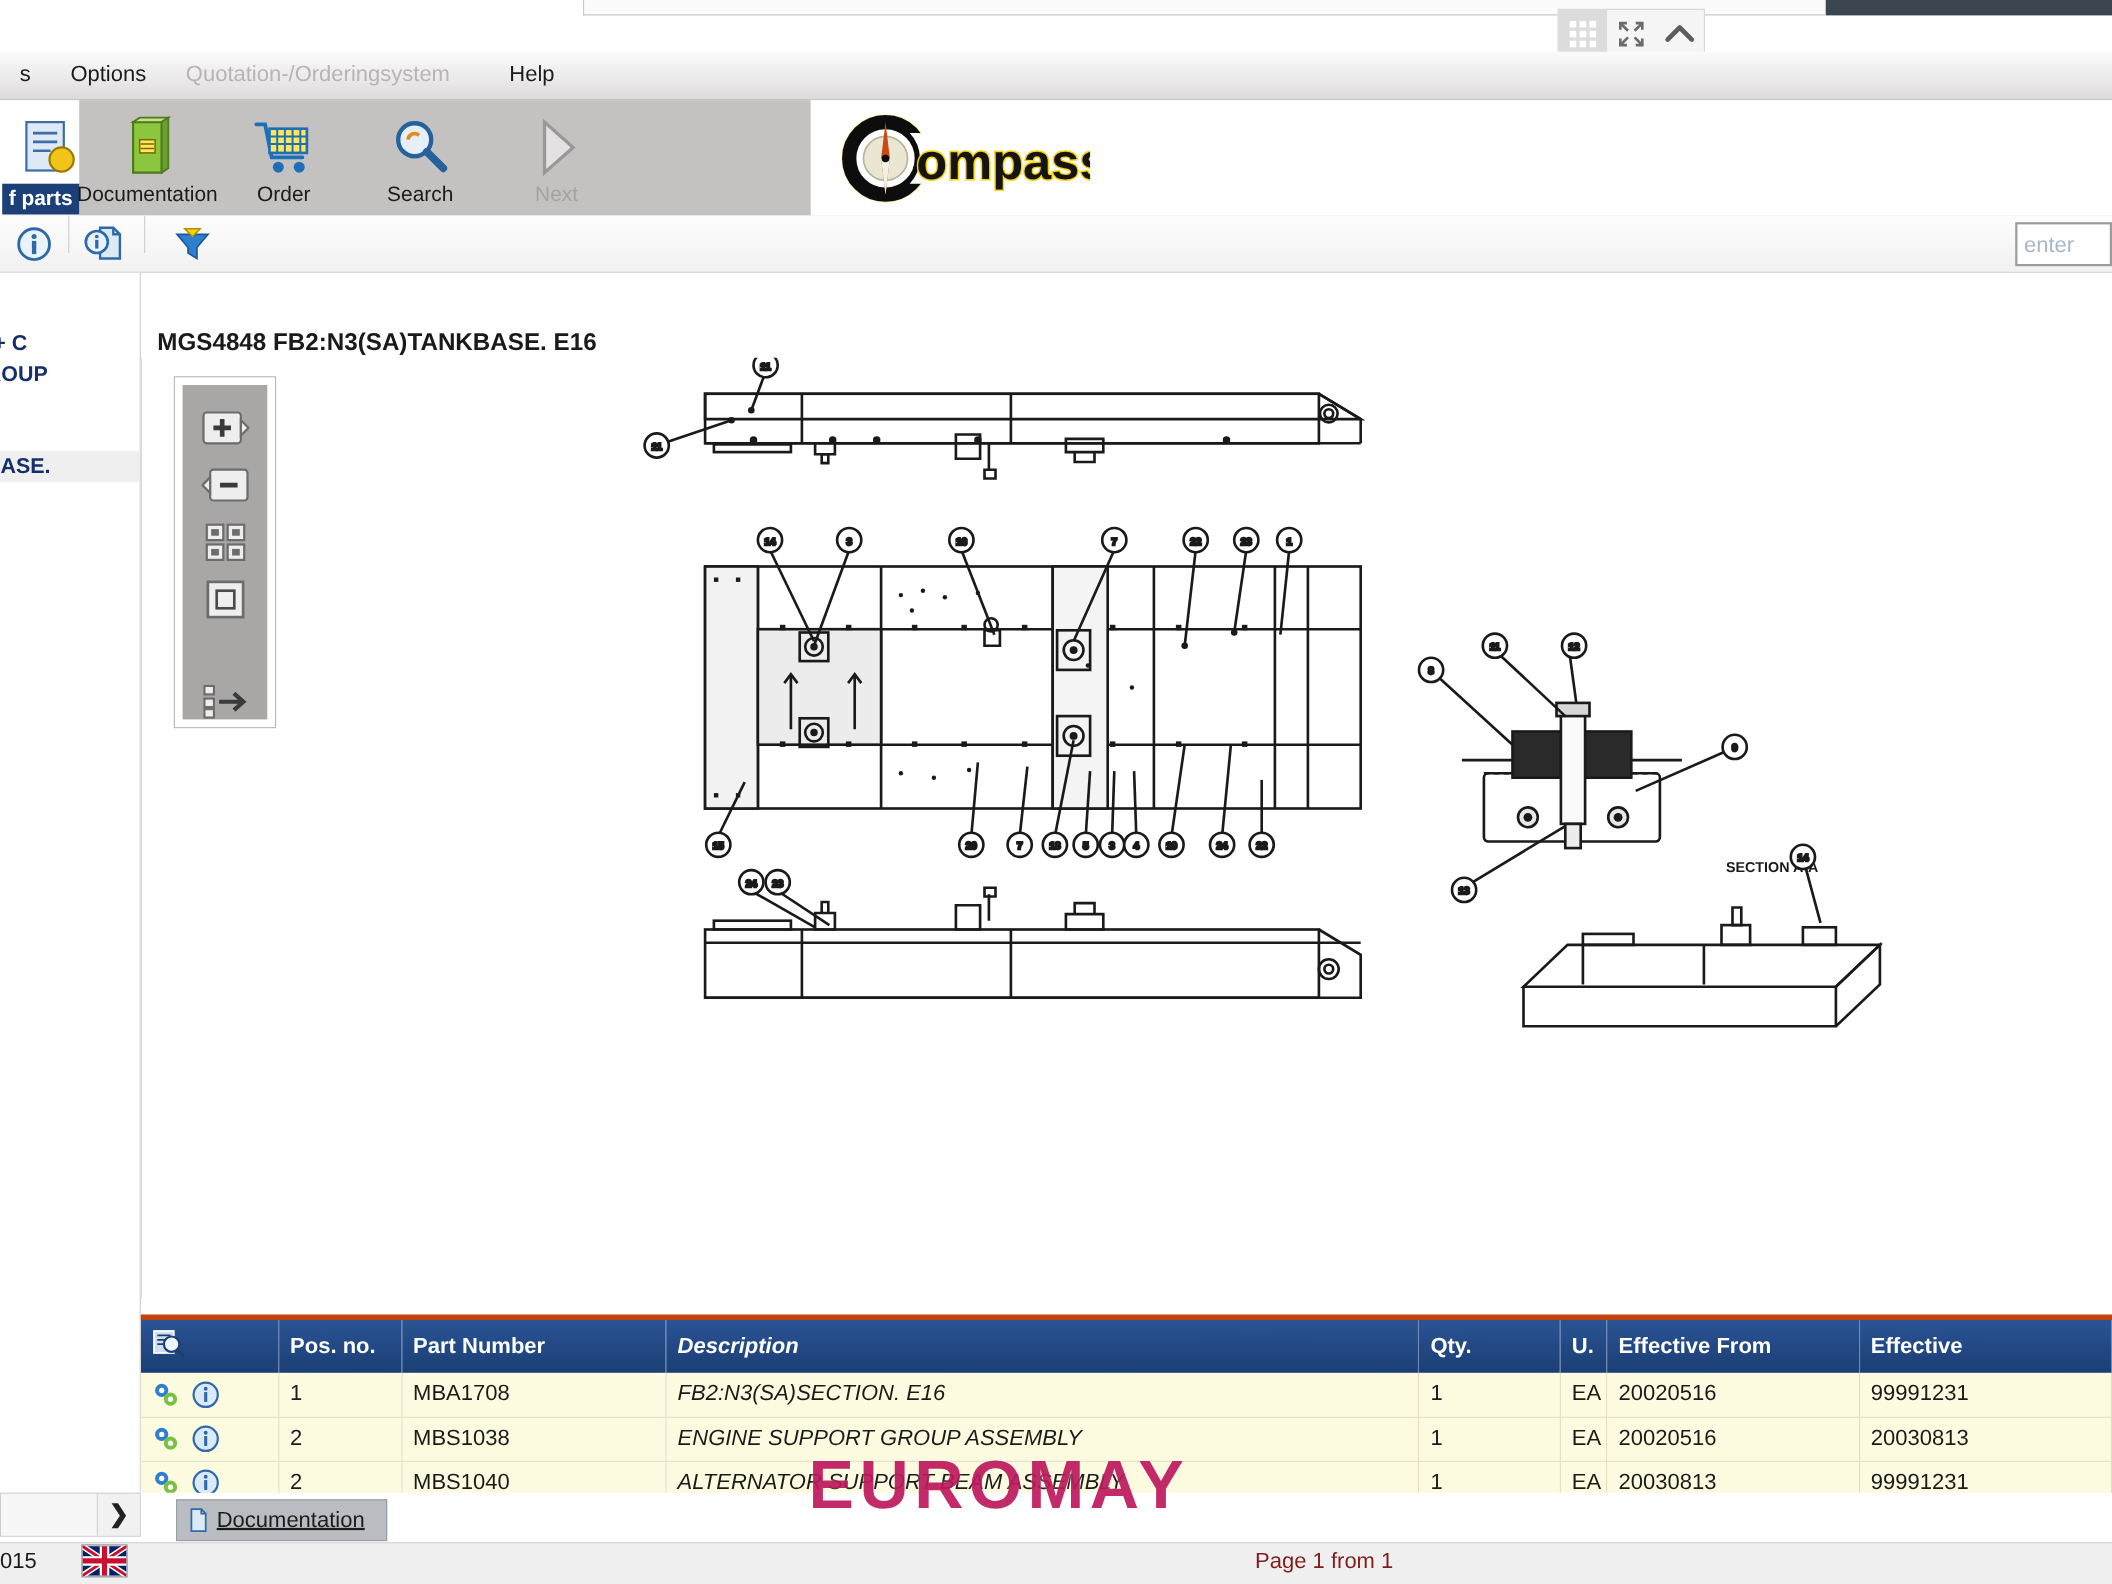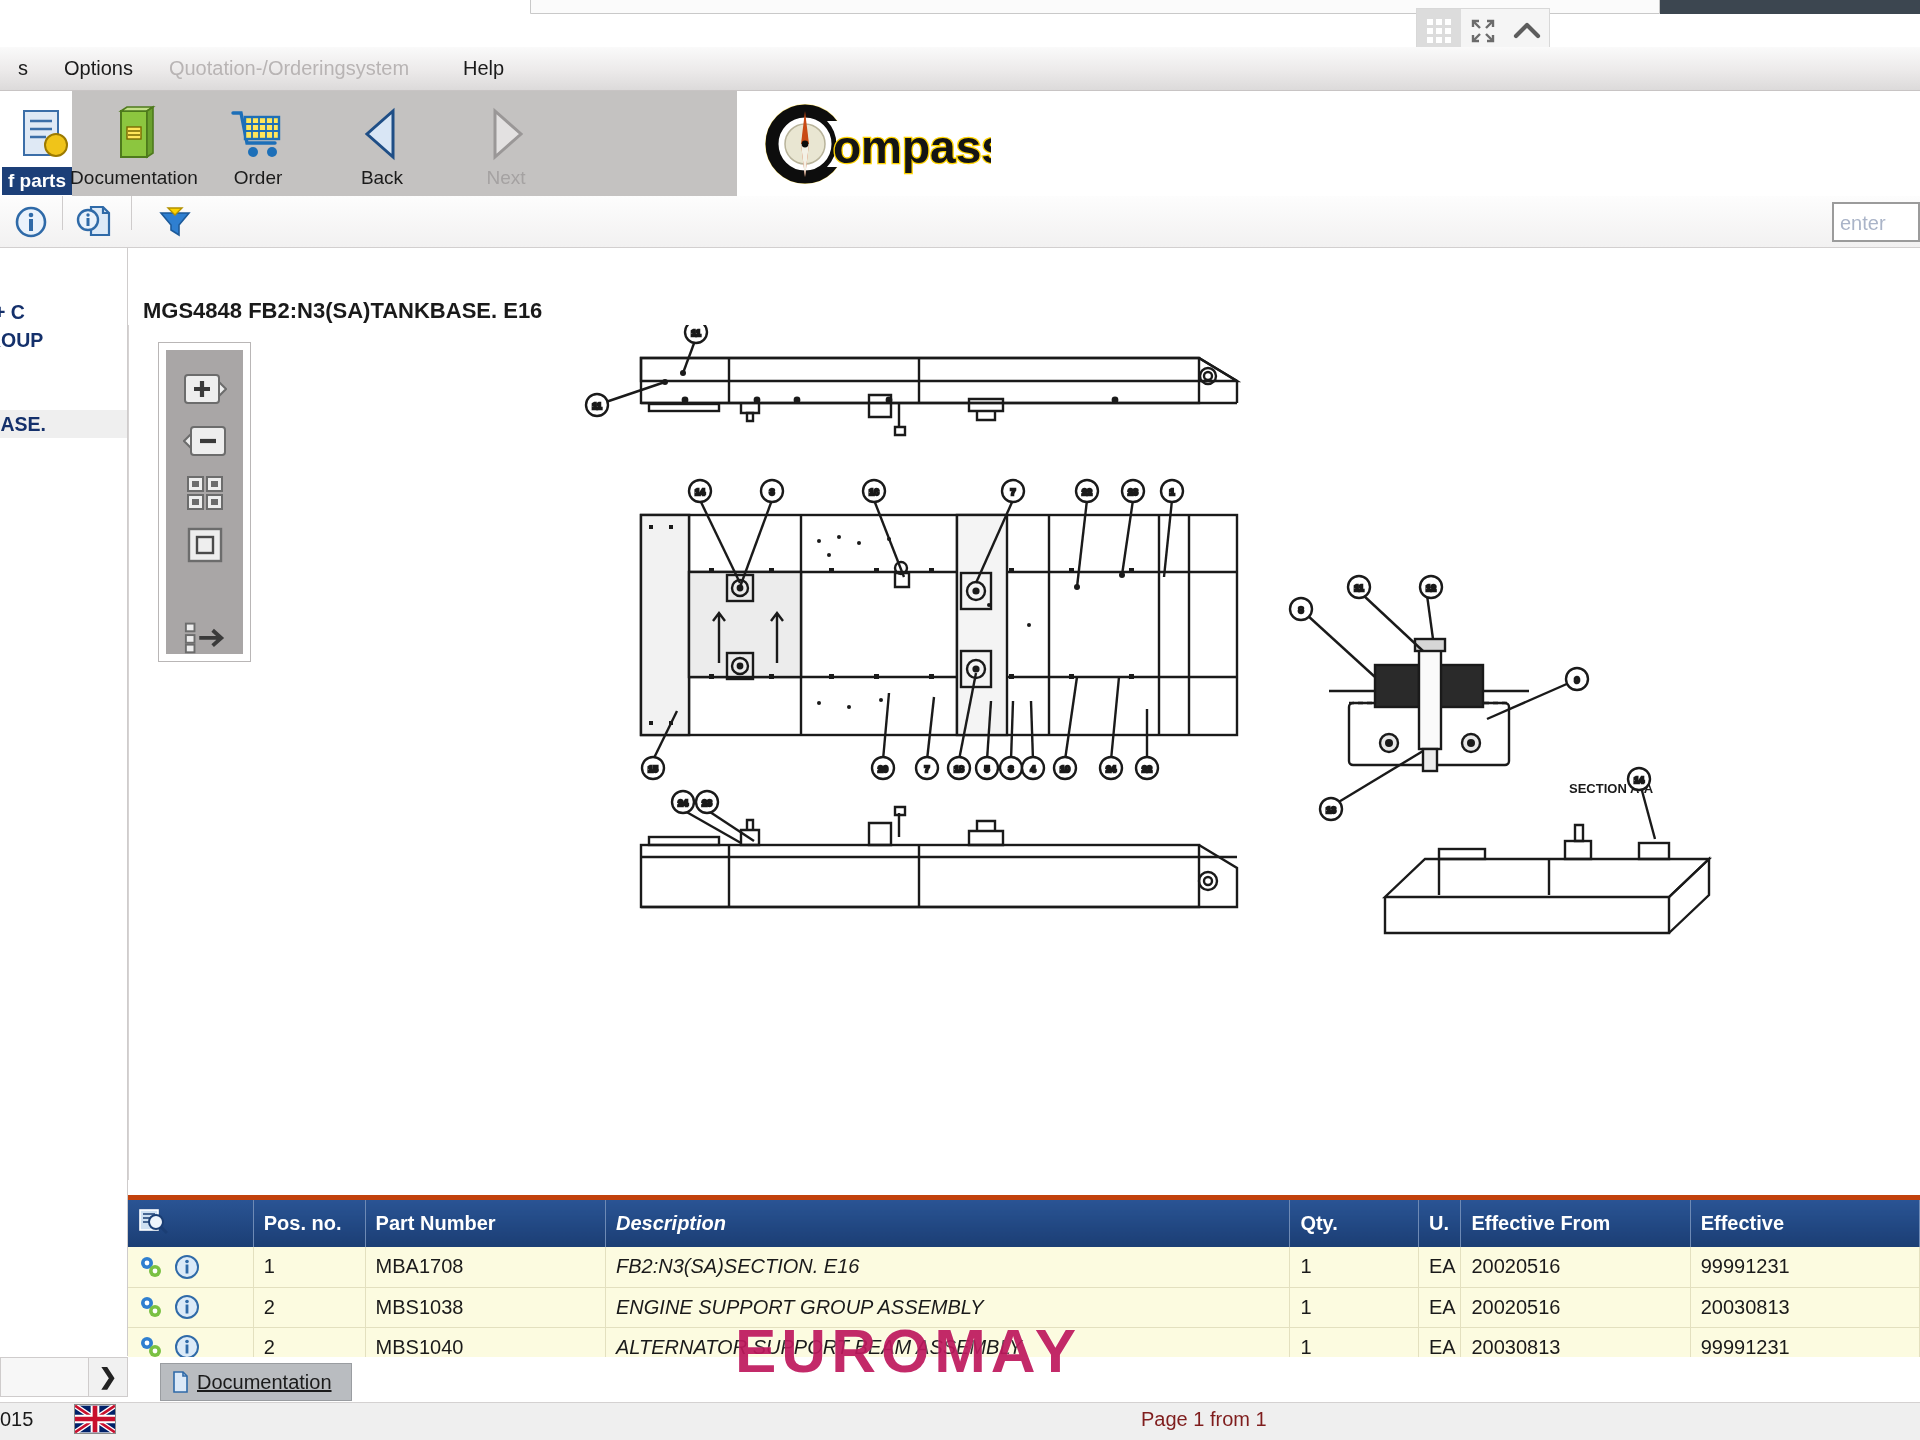--- a/index.html
+++ b/index.html
@@ -285,29 +285,31 @@
           <path d="M4 8 H12 L18 38 H46" fill="none" stroke="#1d6fb8" stroke-width="3.4" stroke-linecap="round"></path>
           <rect x="16" y="12" width="34" height="22" fill="#ffe65a" stroke="#1d6fb8" stroke-width="2.4"></rect>
           <path d="M16 19 H50 M16 26 H50 M23 12 V34 M30 12 V34 M37 12 V34 M44 12 V34" stroke="#1d6fb8" stroke-width="1.8"></path>
           <circle cx="24" cy="47" r="5" fill="#1d6fb8"></circle>
           <circle cx="43" cy="47" r="5" fill="#1d6fb8"></circle>
         </svg>
       </span>
       <span class="tb-label">Order</span>
     </div>
 
-
     <div class="tb-btn">
       <span class="tb-icon">
-        <svg width="46" height="58" viewBox="0 0 46 58">
-          <path d="M34 6 L34 52 L8 29 Z" fill="#d9e6f5" stroke="#1f4e86" stroke-width="3"></path>
+        <svg width="56" height="58" viewBox="0 0 56 58">
+          <circle cx="23" cy="22" r="15" fill="#e6eef7" stroke="#25629c" stroke-width="4"></circle>
+          <path d="M17 22 a6 6 0 0 1 10 -4" fill="none" stroke="#e08f1f" stroke-width="3.4"></path>
+          <path d="M34 33 L49 48" stroke="#25629c" stroke-width="7" stroke-linecap="round"></path>
         </svg>
       </span>
-      <span class="tb-label">Back</span>
-    </div>
+      <span class="tb-label">Search</span>
+    </div>
+
 
     <div class="tb-btn">
       <span class="tb-icon">
         <svg width="46" height="58" viewBox="0 0 46 58">
           <path d="M12 6 L12 52 L38 29 Z" fill="#e3e1e1" stroke="#9a9797" stroke-width="3"></path>
         </svg>
       </span>
       <span class="tb-label dis">Next</span>
     </div>
 

